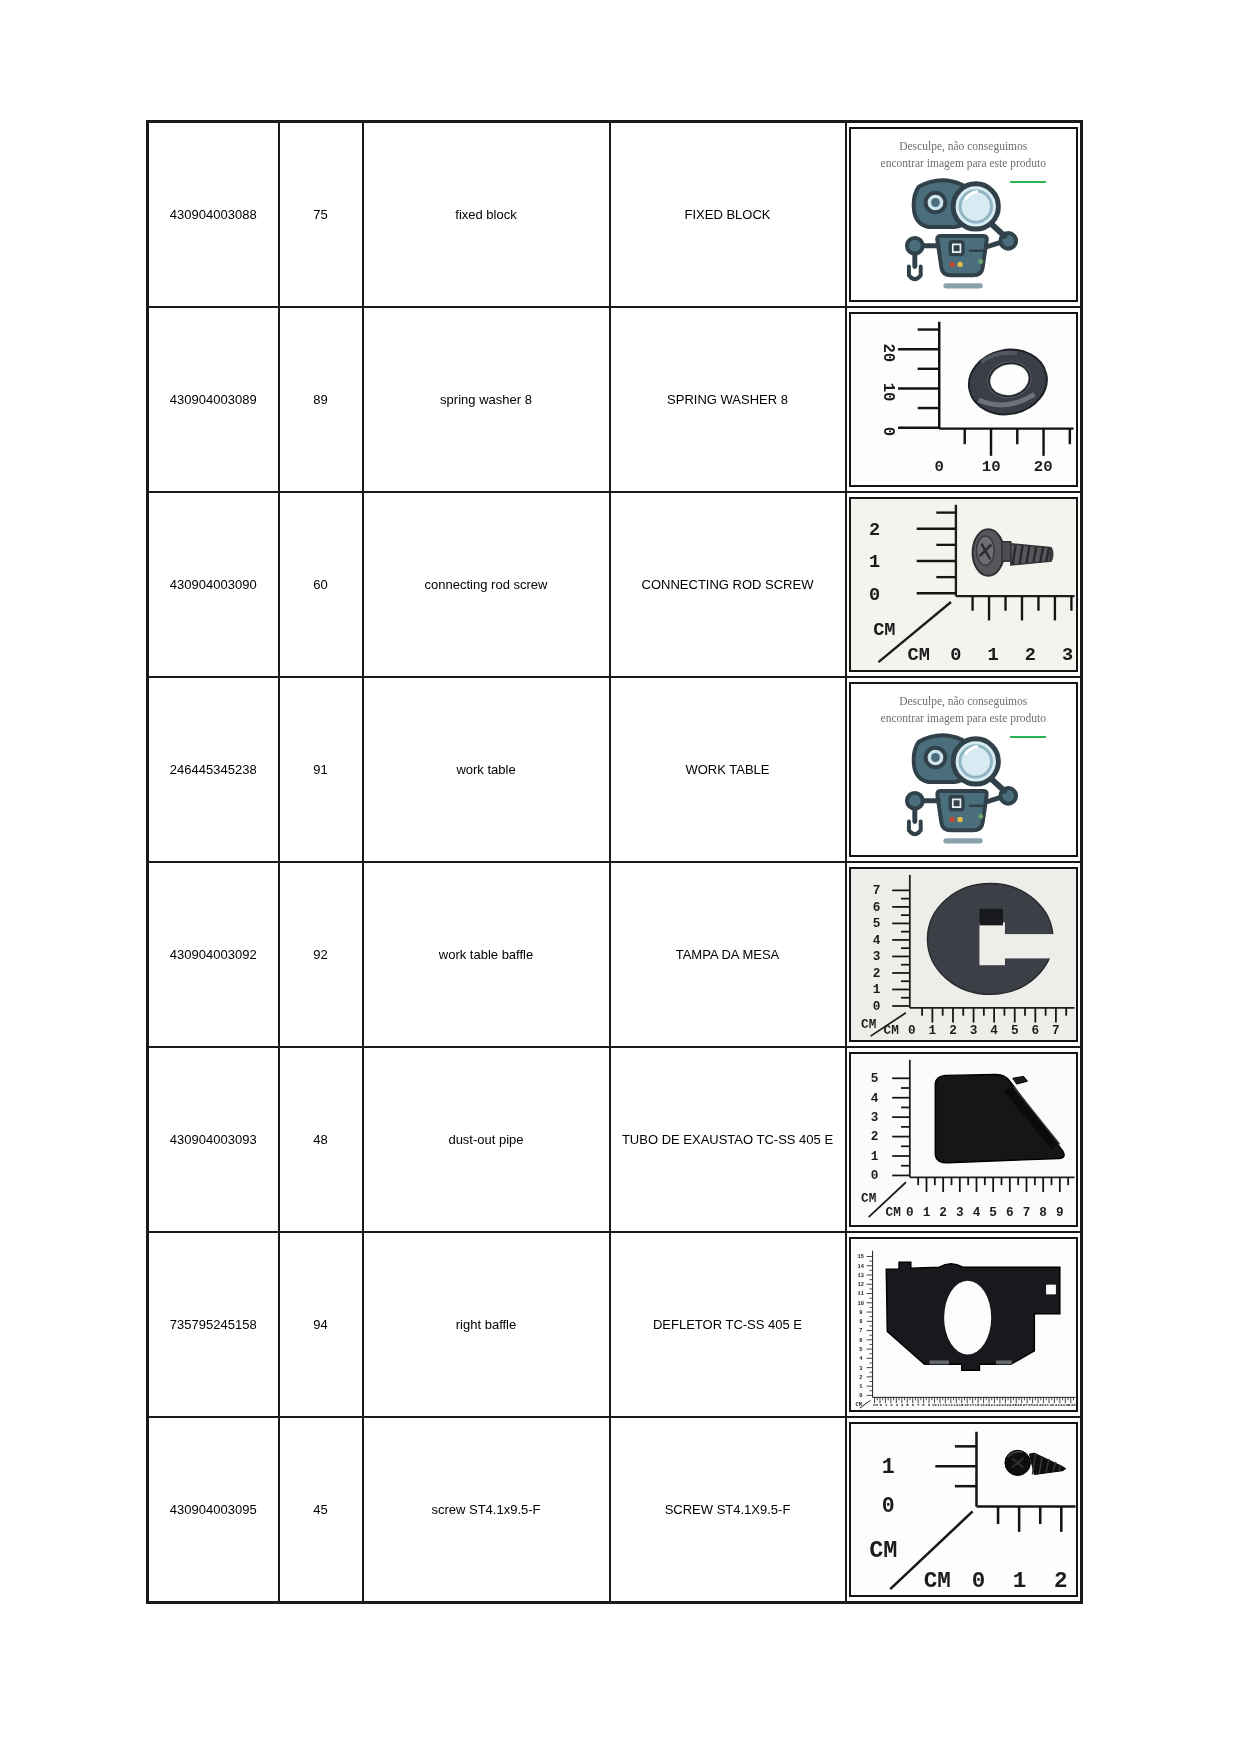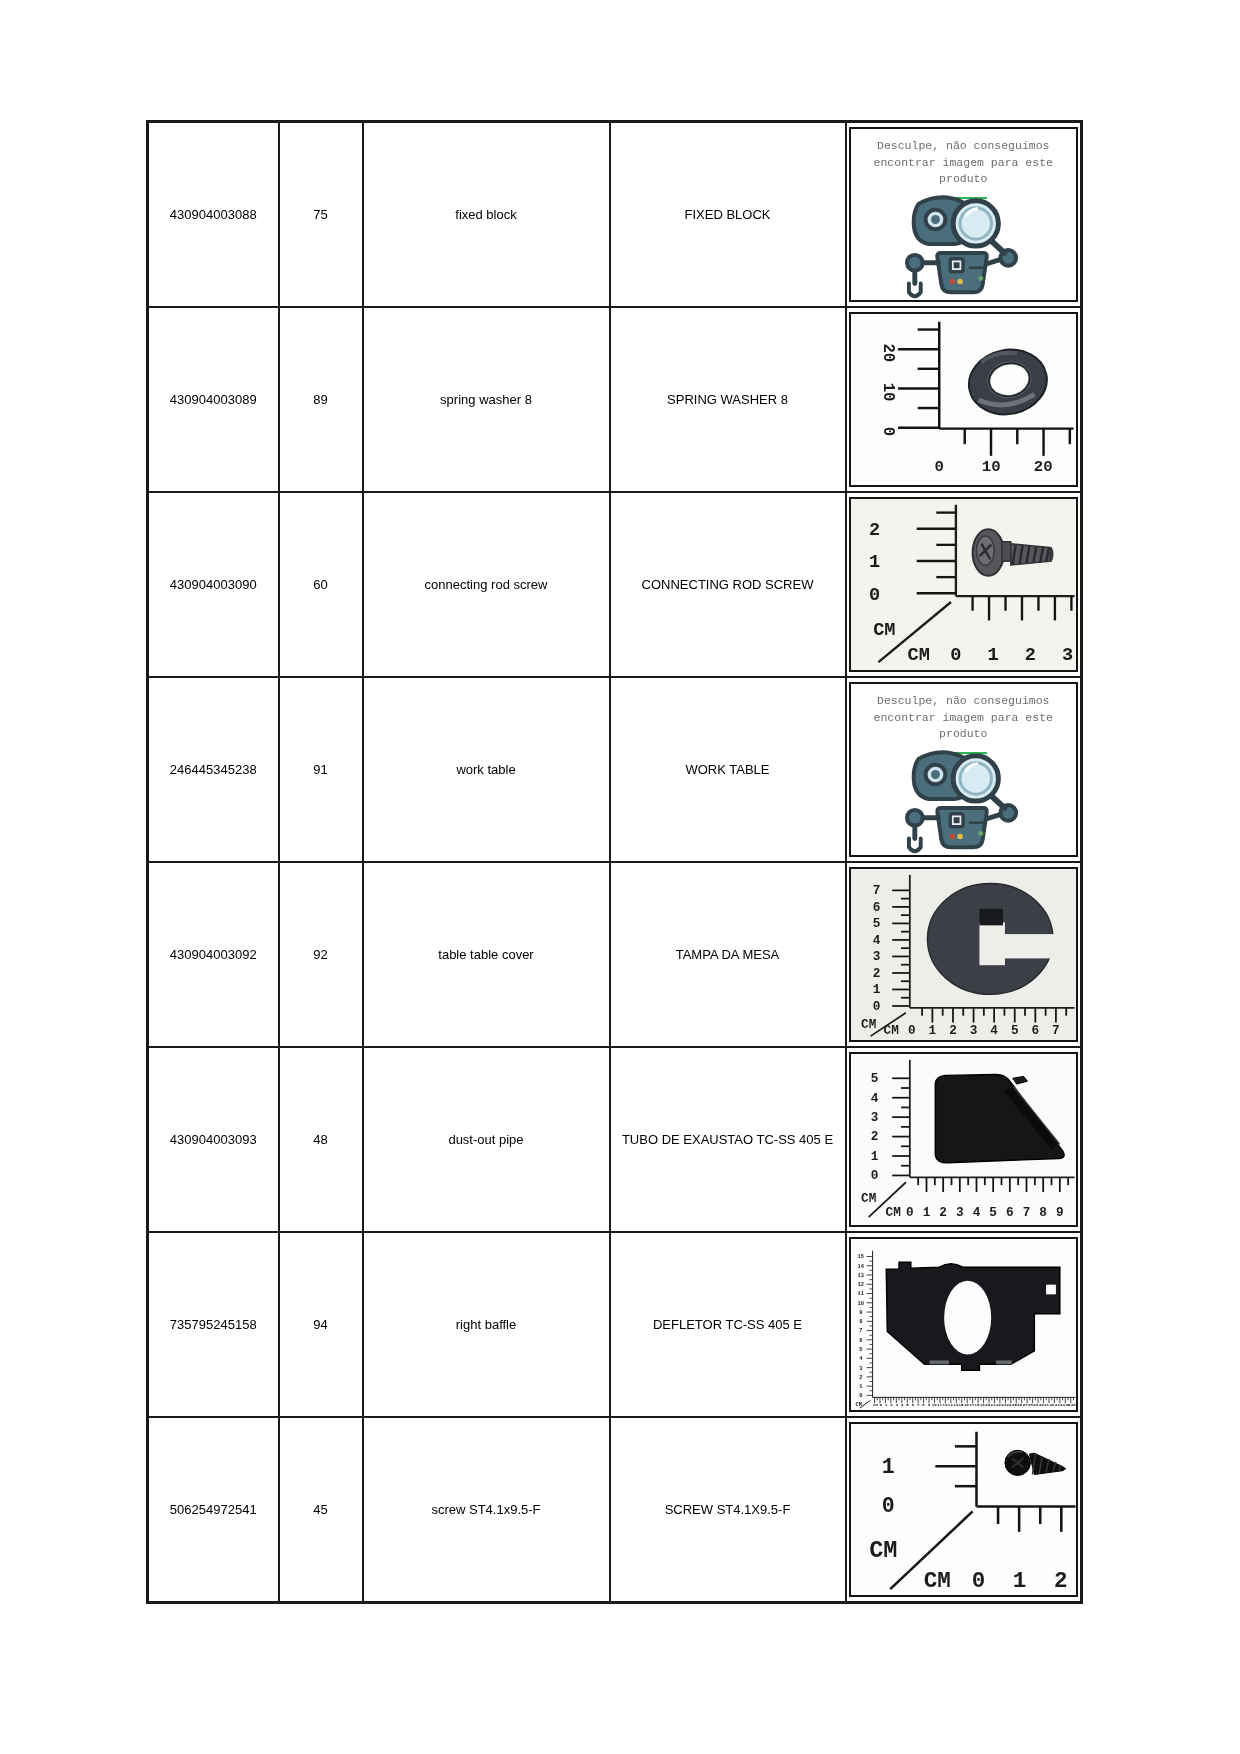--- a/index.html
+++ b/index.html
@@ -3,21 +3,21 @@
 <meta charset="utf-8">
 <style>
   html,body{margin:0;padding:0;background:#ffffff;}
   body{width:1240px;height:1754px;font-family:"Liberation Sans",sans-serif;}
   .sheet{position:relative;width:1240px;height:1754px;background:#fff;overflow:hidden;}
   table.parts{position:absolute;left:146px;top:120px;border-collapse:collapse;table-layout:fixed;border:3px solid #1a1a1a;}
   table.parts td{border:2px solid #1a1a1a;text-align:center;vertical-align:middle;font-size:13px;color:#000;height:181px;padding:1px;overflow:hidden;}
   td.c-img{padding:1px;}
   .imgbox{margin:1px;height:171px;border:2px solid #141414;background:#fff;position:relative;overflow:hidden;}
   .imgbox svg.photo{display:block;width:100%;height:100%;}
-  .ph-caption{font-size:11.5px;color:#6e6e6e;text-align:center;padding-top:9px;line-height:1.45;font-family:Liberation Mono, monospace;}
+  .ph-caption{font-size:11.5px;color:#6e6e6e;text-align:center;padding-top:9px;line-height:1.45;font-family:Liberation Serif, serif;}
   .ph-link{color:#6e6e6e;border-bottom:2px solid #2fb357;padding-bottom:12px;}
   svg .rl{font-family:"Liberation Mono",monospace;fill:#1c1c1c;text-anchor:middle;font-weight:700;}
   .robot{display:block;margin:2px auto 0 auto;}
 </style>
 </head>
 <body>
 
 <div class="sheet">
 <table class="parts">
 <colgroup>
@@ -224,21 +224,21 @@
           <rect x="55" y="112" width="40" height="5.5" rx="2.5" fill="#8aa2ab" stroke="none"></rect>
         </g>
       </svg>
     </div>
   </td>
 </tr>
 
 <tr>
   <td>430904003092</td>
   <td>92</td>
-  <td>table table cover</td>
+  <td>work table baffle</td>
   <td>TAMPA DA MESA</td>
   <td class="c-img">
     <div class="imgbox">
       <svg class="photo" viewBox="0 0 230 176" preserveAspectRatio="none">
         <rect x="0" y="0" width="230" height="176" fill="#eeede9"></rect>
         <g>
           <ellipse cx="142" cy="72" rx="64" ry="57" fill="#3c4046" stroke="#26292d" stroke-width="1.5"></ellipse>
           <rect x="150" y="67" width="68" height="25" fill="#eeede9"></rect>
           <rect x="131" y="55" width="26" height="44" fill="#eeede9"></rect>
           <rect x="131" y="41" width="24" height="17" fill="#17191c"></rect>
@@ -584,21 +584,21 @@
                   <text x="215.75" y="172" class="rl" font-size="4.2">34</text>
                   <text x="221.20000000000002" y="172" class="rl" font-size="4.2">35</text>
                   <text x="226.65" y="172" class="rl" font-size="4.2">36</text>
                 </g>
       </svg>
     </div>
   </td>
 </tr>
 
 <tr>
-  <td>506254972541</td>
+  <td>430904003095</td>
   <td>45</td>
   <td>screw ST4.1x9.5-F</td>
   <td>SCREW ST4.1X9.5-F</td>
   <td class="c-img">
     <div class="imgbox">
       <svg class="photo" viewBox="0 0 230 176" preserveAspectRatio="none">
         <rect x="0" y="0" width="230" height="176" fill="#fdfdfd"></rect>
         <g stroke="#171717" stroke-width="2.6">
           <line x1="128" y1="8" x2="128" y2="85"></line>
           <line x1="128" y1="85" x2="229" y2="85"></line>

